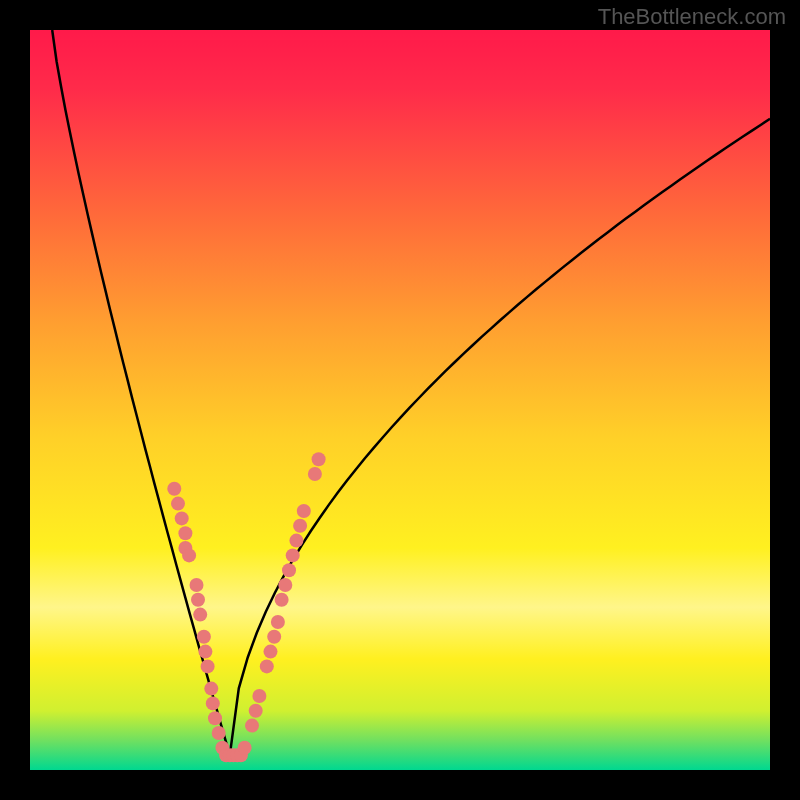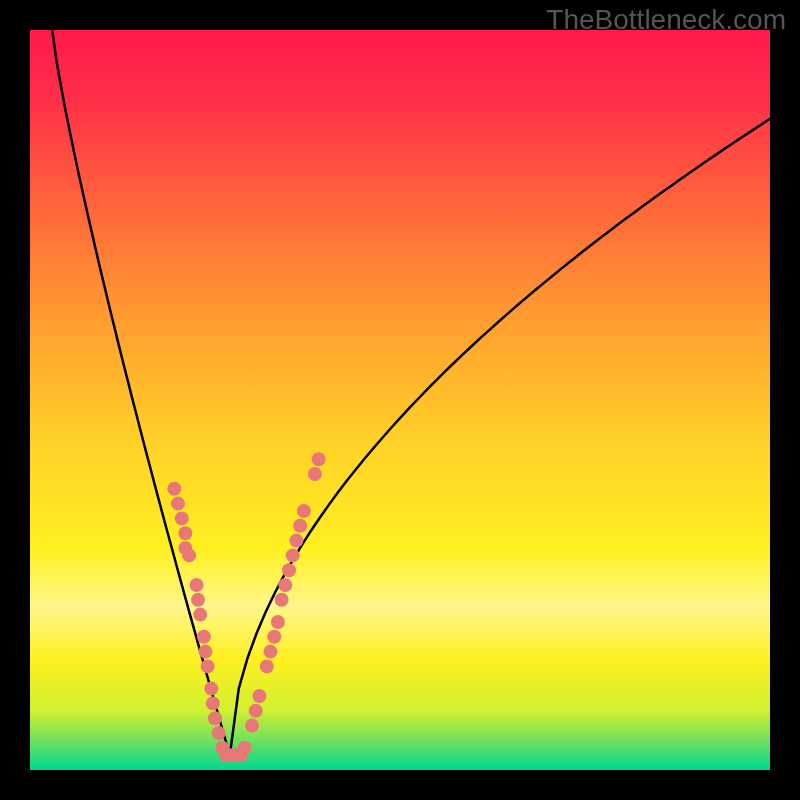--- a/index.html
+++ b/index.html
@@ -8,21 +8,21 @@
       height: 800px;
       background: #000;
       position: relative;
       font-family: Arial, sans-serif;
     }
     .watermark {
       position: absolute;
       top: 4px;
       right: 14px;
       color: #555;
-      font-size: 28px;
+      font-size: 22px;
       font-weight: 500;
       z-index: 10;
     }
     .plot-area {
       position: absolute;
       top: 30px;
       left: 30px;
       width: 740px;
       height: 740px;
       overflow: hidden;

